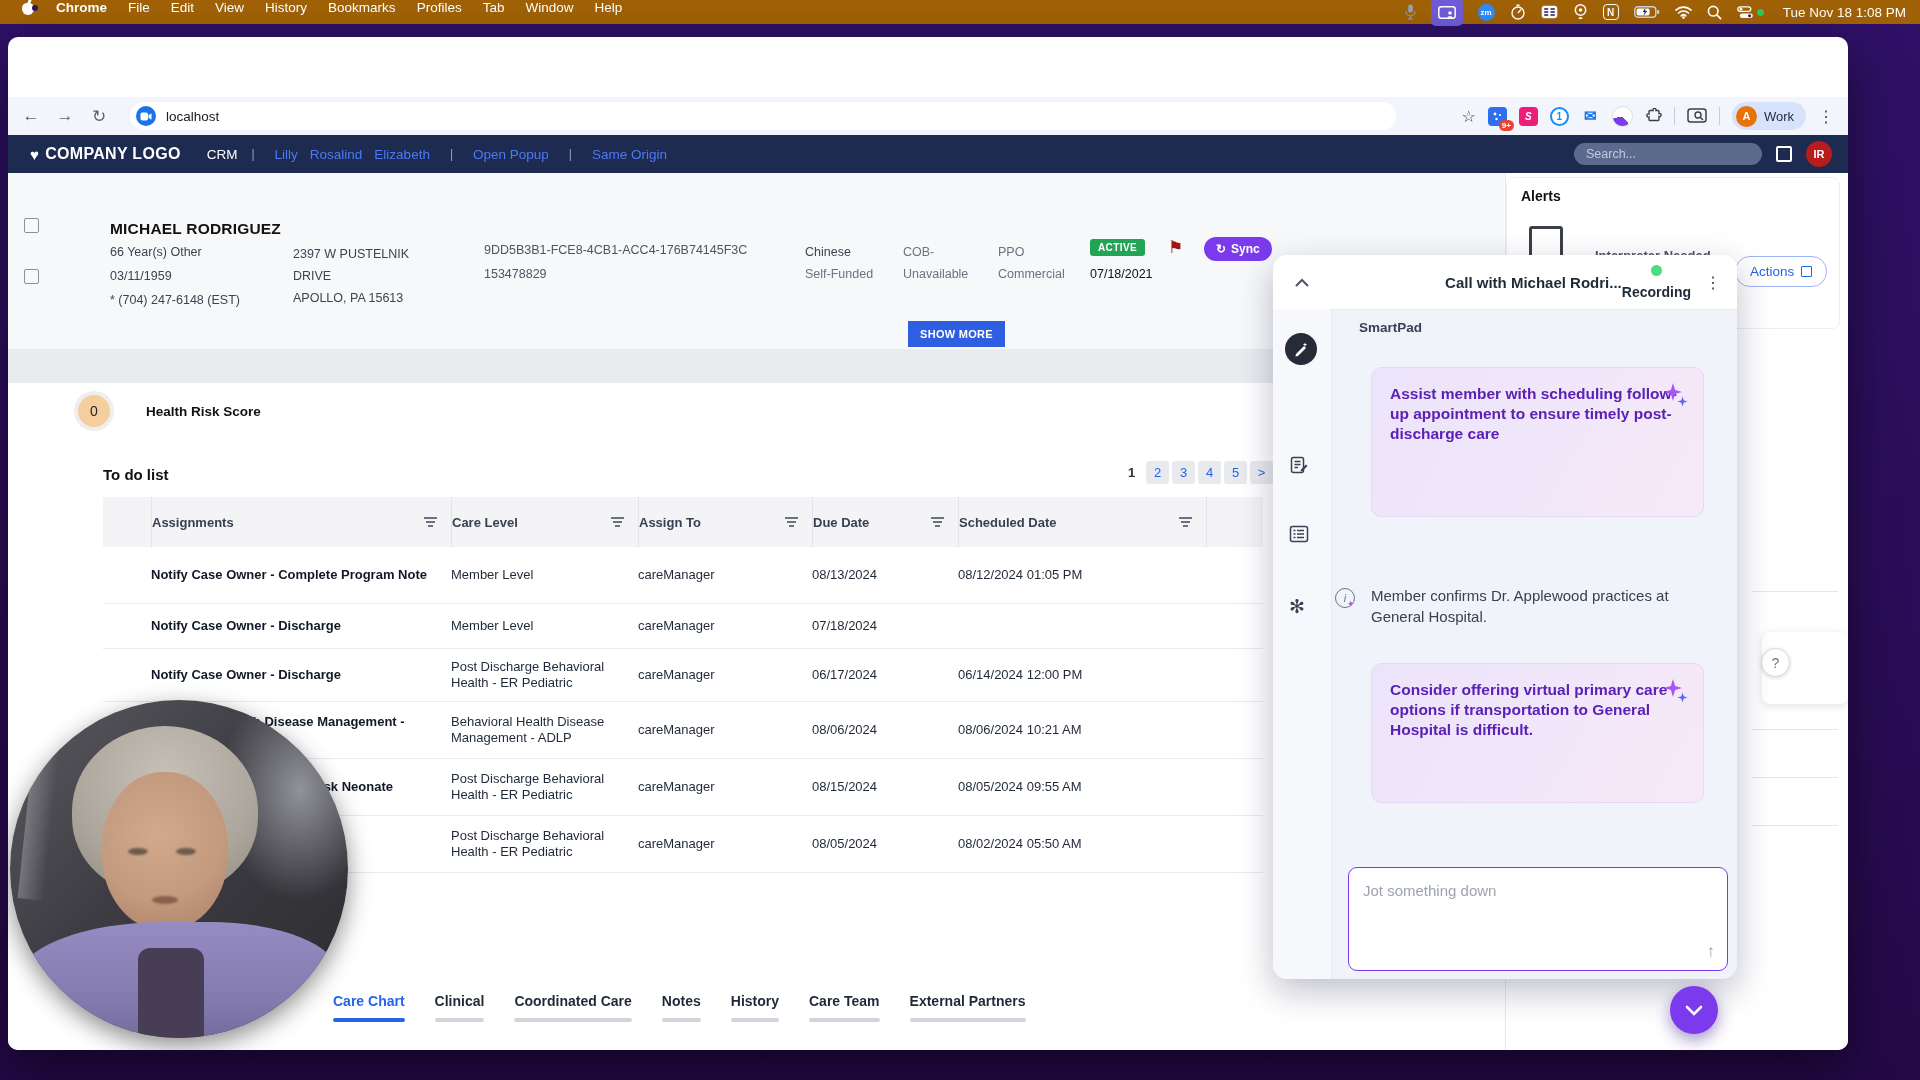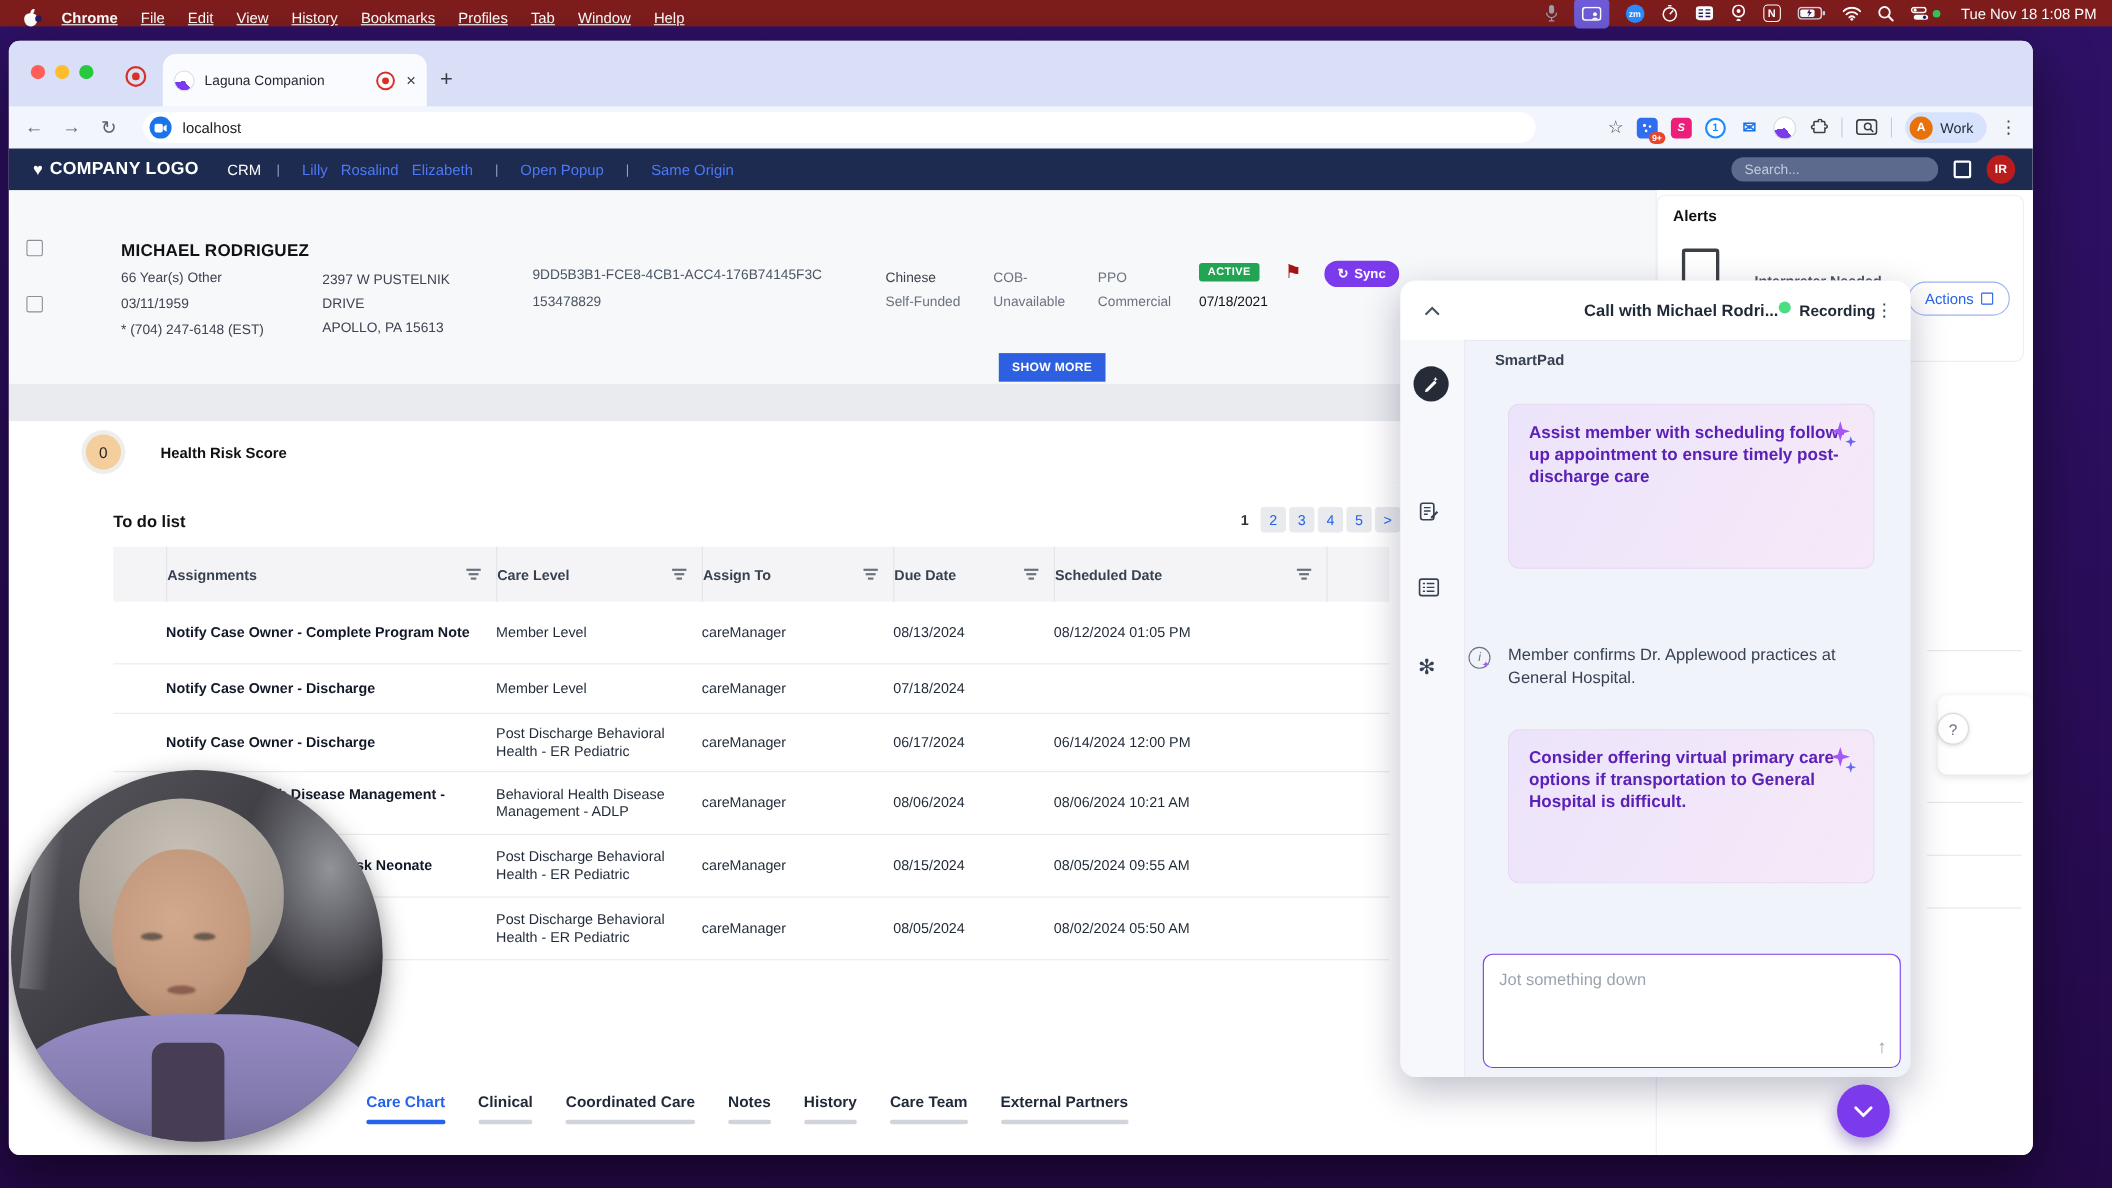--- a/index.html
+++ b/index.html
@@ -1,21 +1,21 @@
 <!DOCTYPE html>
 <html><head>
 <meta charset="utf-8">
 <style>
   html,body{margin:0;padding:0;width:1920px;height:1080px;overflow:hidden;
     font-family:"Liberation Sans",sans-serif;-webkit-font-smoothing:antialiased;}
   body{background:linear-gradient(180deg,#2e1166 0%,#2a0d58 55%,#240947 100%);position:relative;}
 
   
-  .menubar{position:absolute;left:0;top:0;width:1920px;height:24px;background:#7f1d1d;
-    display:flex;align-items:flex-end;color:#fff;font-size:13.5px;text-decoration:underline;}
+  .menubar{position:absolute;left:0;top:0;width:1920px;height:24px;background:#a16207;
+    display:flex;align-items:flex-start;color:#fff;font-size:13.5px;}
   .mb-left{display:flex;align-items:center;gap:21px;padding-left:22px;}
   .mb-apple{width:13px;height:15px;position:relative;display:inline-block;}
   .mb-apple i{position:absolute;left:0;top:3px;width:12px;height:12px;background:#fff;border-radius:5px 5px 6px 6px;}
   .mb-apple b{position:absolute;right:-3px;top:5px;width:6px;height:6px;background:#2b1a5e;border-radius:50%;}
   .mb-apple u{position:absolute;left:6px;top:-1px;width:3px;height:5px;background:#fff;border-radius:60% 0;transform:rotate(18deg);}
   .mb-item{white-space:nowrap;}
   .mb-item.bold{font-weight:bold;}
   .mb-right{position:absolute;right:0;top:0;height:24px;display:flex;align-items:center;gap:15px;padding-right:14px;}
   .mb-ic{display:flex;align-items:center;justify-content:center;height:24px;}
   .mb-share{background:#6f5cd9;border-radius:5px;padding:2px 7px;}
@@ -139,21 +139,21 @@
   .ptab .ul{height:4px;width:100%;background:#d1d5db;border-radius:2px;}
   .ptab.active .ul{background:#2563eb;}
 
   
   .callpanel{position:absolute;left:1265px;top:218px;width:464px;height:724px;border-radius:14px;background:#f1f3fa;
     box-shadow:0 12px 34px rgba(25,25,70,.28);overflow:hidden;}
   .cp-head{position:absolute;left:0;top:0;width:100%;height:54px;background:#fff;border-bottom:1px solid #e8eaf1;
     display:flex;align-items:center;}
   .cp-chev{margin-left:22px;color:#4b5563;}
   .cp-title{margin-left:22px;font-size:15px;font-weight:bold;color:#1f2937;flex:1;white-space:nowrap;overflow:hidden;text-align:right;}
-  .cp-rec{display:flex;align-items:flex-start;gap:8px;}
+  .cp-rec{display:flex;align-items:center;gap:8px;margin-right:14px;flex-direction:column;}
   .rec-dot{width:11px;height:11px;border-radius:50%;background:#4ade80;}
   .rec-txt{font-size:14px;font-weight:bold;color:#1f2937;}
   .cp-more{margin-right:16px;color:#374151;font-size:16px;}
   .cp-rail{position:absolute;left:0;top:54px;width:58px;height:670px;background:#f7f8fc;border-right:1px solid #e8eaf1;}
   .rail-ic{position:absolute;left:16px;color:#374151;}
   .sp-circle{position:absolute;left:12px;top:24px;width:32px;height:32px;border-radius:50%;background:#252b37;
     display:flex;align-items:center;justify-content:center;}
   .sp-label{position:absolute;left:86px;top:65px;font-size:13.5px;font-weight:bold;color:#374151;}
   .ai-card{position:absolute;left:98px;width:333px;border-radius:10px;padding:16px 18px;box-sizing:border-box;
     background:linear-gradient(120deg,#ece4fb 0%,#f6e9f8 100%);border:1px solid #e6d9f3;}
@@ -277,39 +277,20 @@
           <circle cx="12.6" cy="9.7" r="1.5" fill="#2b1a5e"></circle>
         </svg>
       <span class="cc-dot"></span>
     </span>
     <span class="mb-time">Tue Nov 18 1:08 PM</span>
   </div>
 </div>
 
 <div class="window">
 
-  <div class="tabstrip">
-    <div class="lights">
-      <span class="light l-red"></span>
-      <span class="light l-yel"></span>
-      <span class="light l-grn"></span>
-    </div>
-    <span class="recdot" style="position:absolute;left:106px;top:23px;">
-        <i></i>
-      </span>
-    <div class="tab">
-      <span class="favicon"></span>
-      <span class="tab-title">Laguna Companion</span>
-      <span class="recdot" style="transform:scale(.9);">
-          <i></i>
-        </span>
-      <span class="tab-x">×</span>
-    </div>
-    <span class="newtab">+</span>
-  </div>
 
   <div class="toolbar">
     <span class="nav-ic" style="margin-left:6px;">←</span>
     <span class="nav-ic">→</span>
     <span class="nav-ic">↻</span>
     <div class="omnibox">
       <span class="cam-badge">
         <svg width="12" height="9" viewBox="0 0 12 9">
             <rect x="0.5" y="0.5" width="7.5" height="8" rx="1.8" fill="#fff"></rect>
             <path d="M8.5 3.2 L11.5 1.2 v6.6 L8.5 5.8 Z" fill="#fff"></path>

